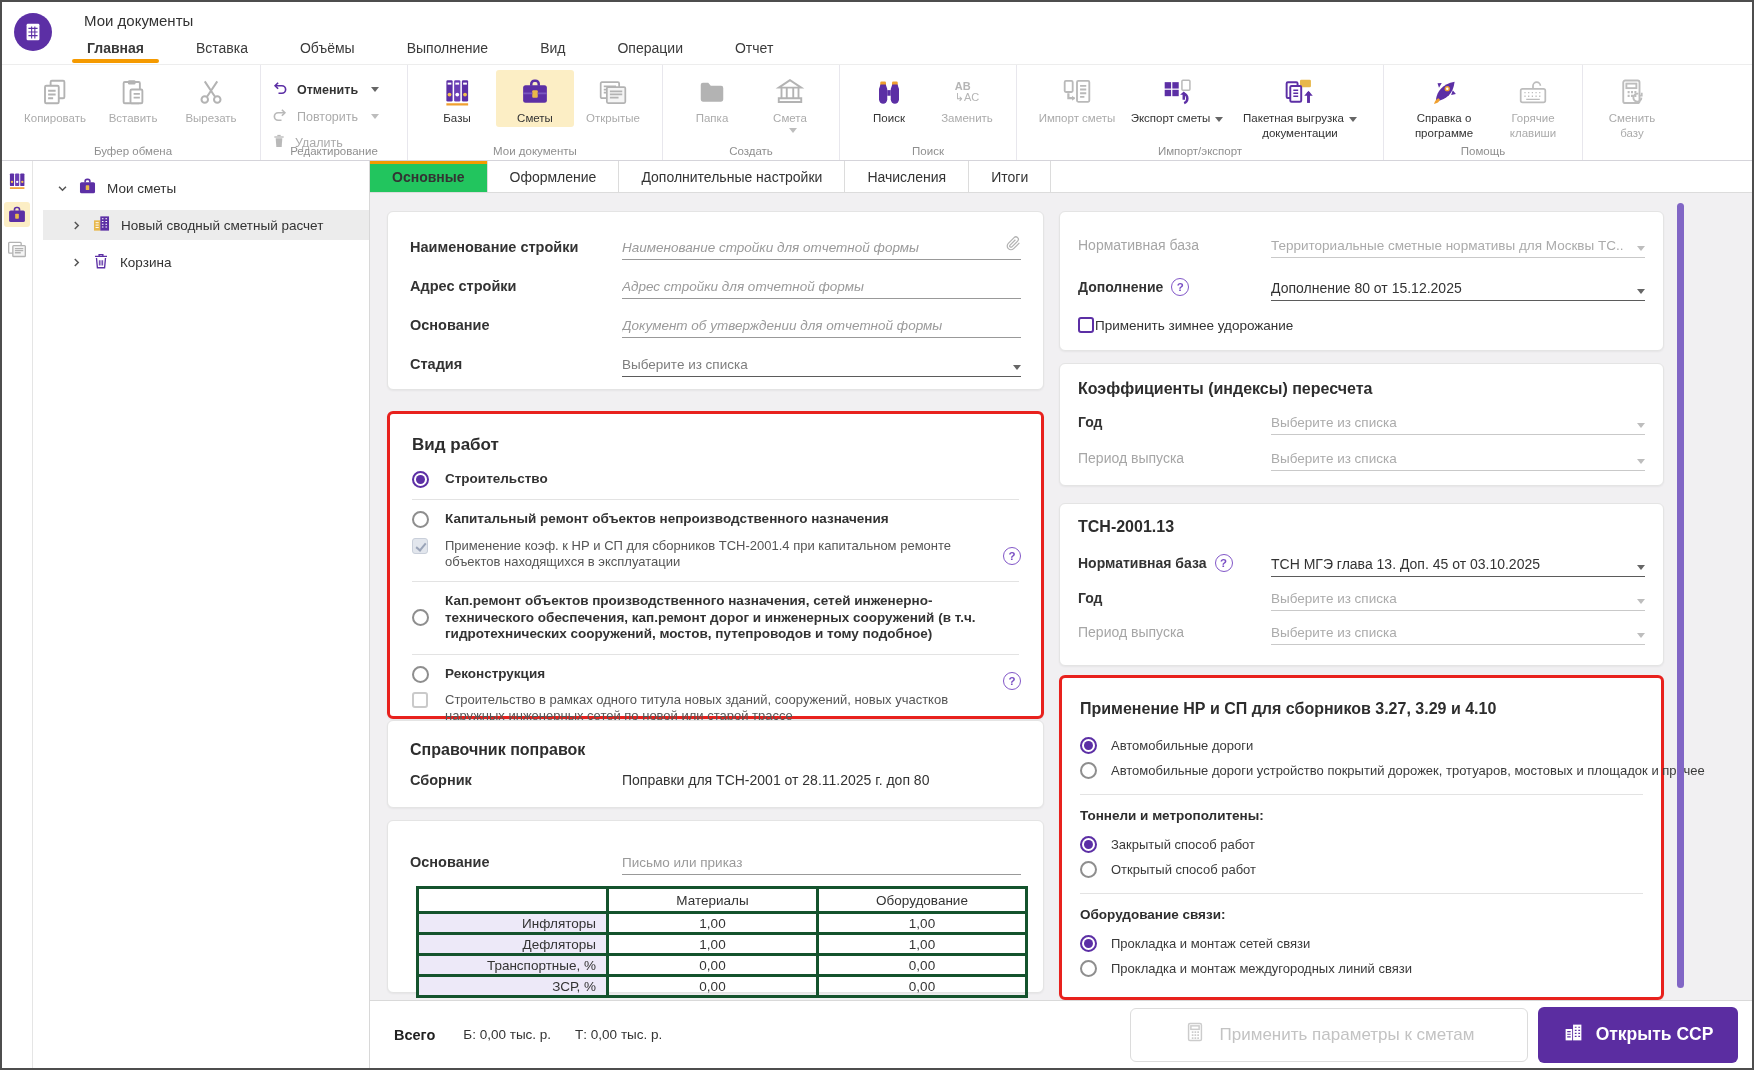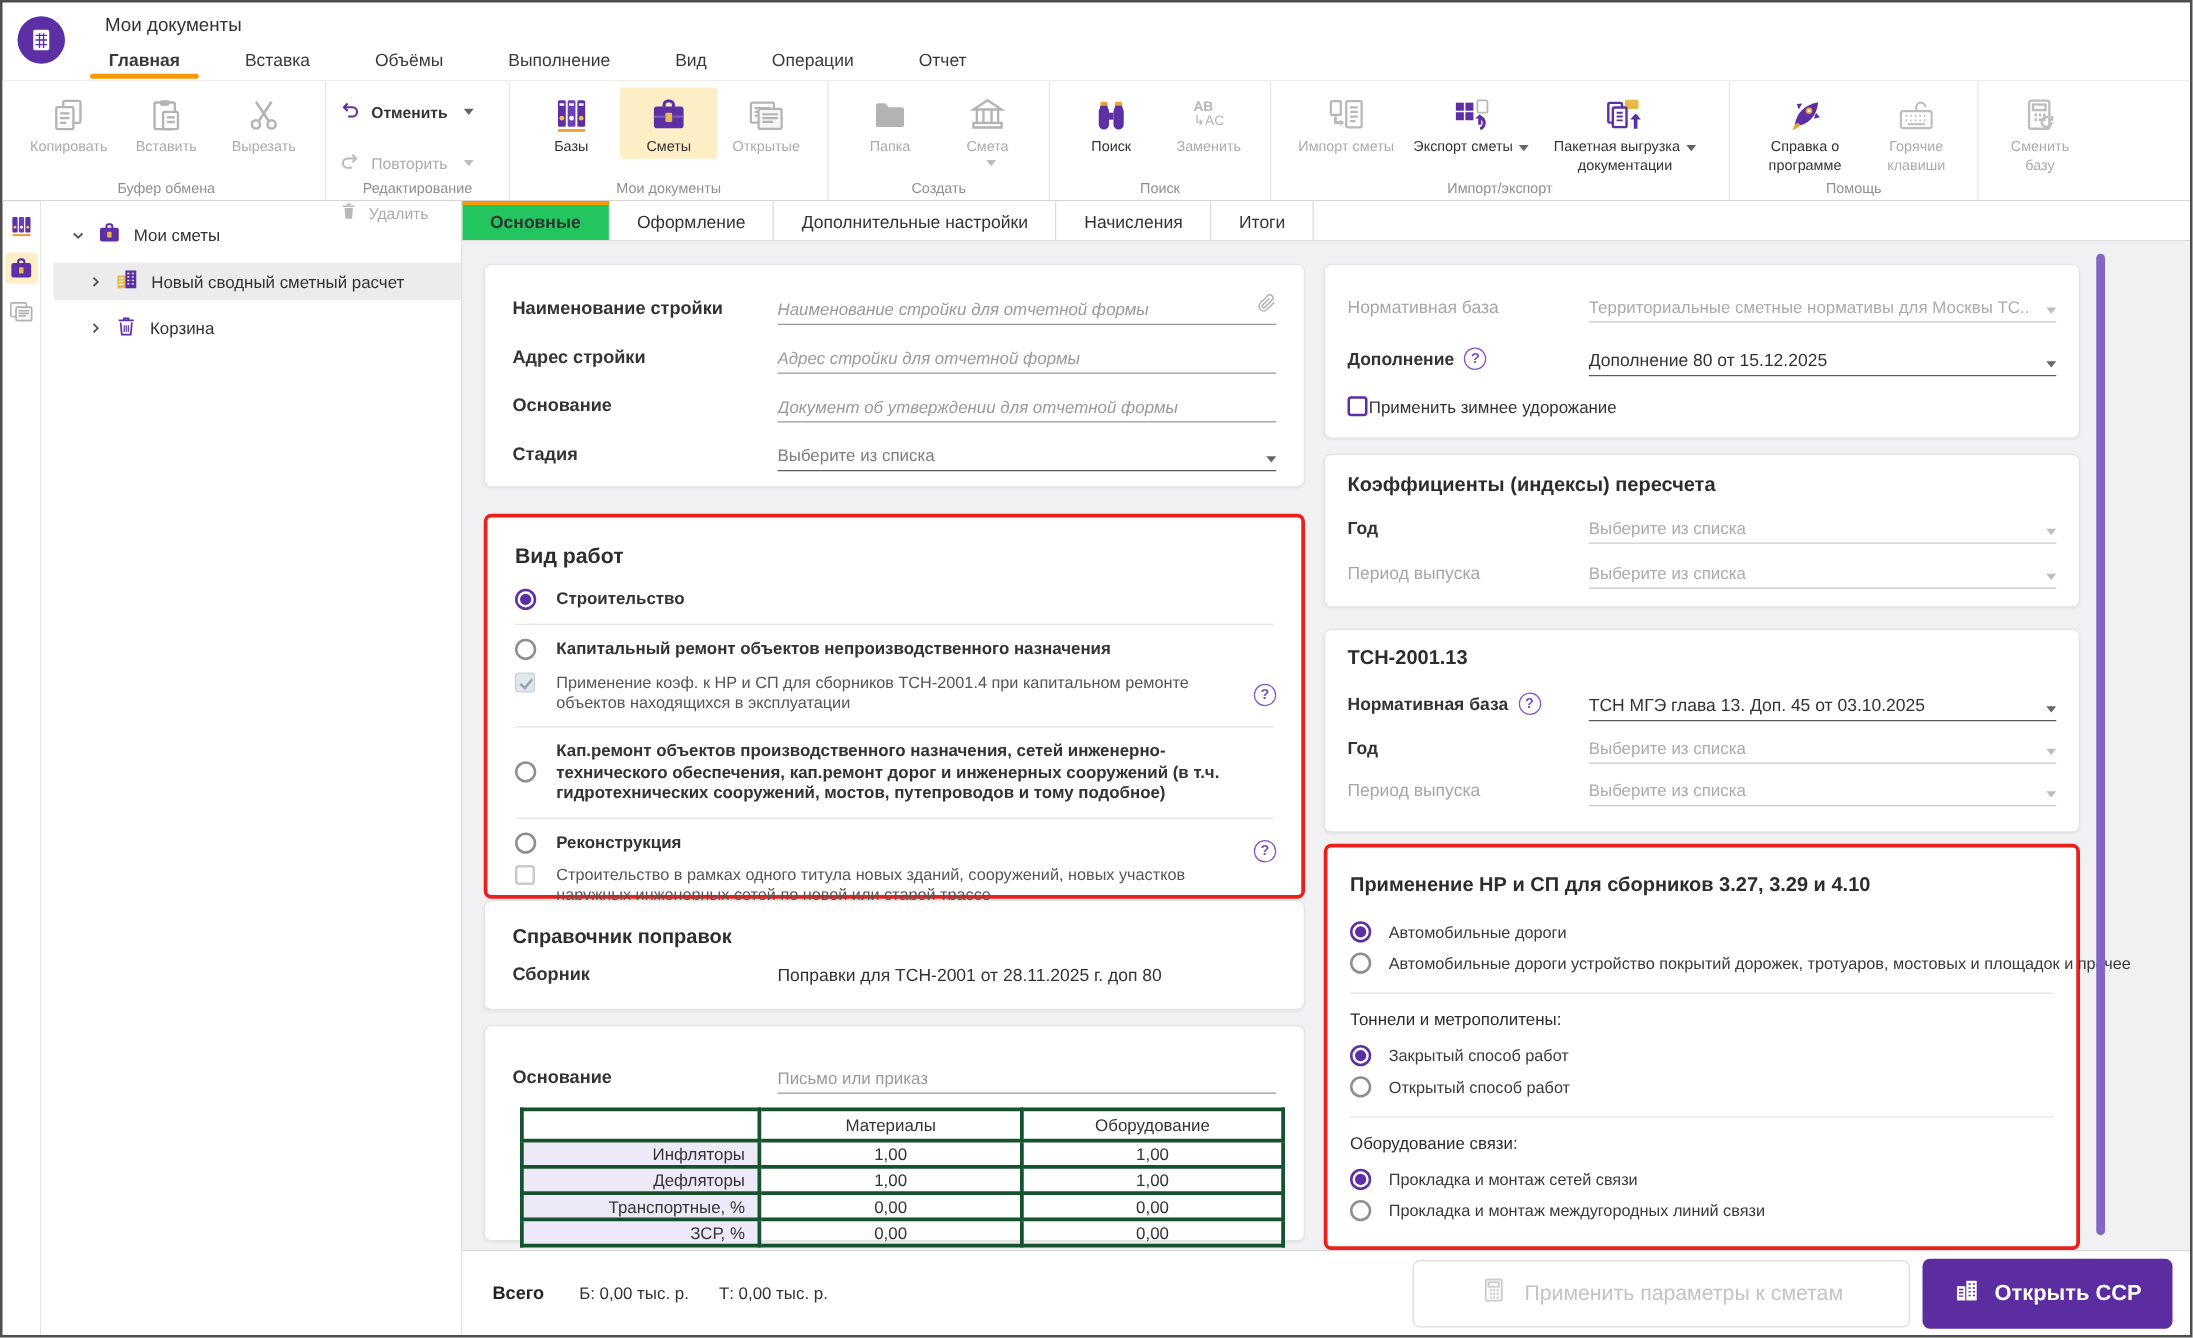--- a/index.html
+++ b/index.html
@@ -24,21 +24,21 @@
   .rgroup{position:relative;display:flex;align-items:flex-start;justify-content:center;padding:5px 10px 18px}
   .rgroup + .rgroup{border-left:1px solid #E8E7ED}
   .rglabel{position:absolute;bottom:3px;left:0;right:0;text-align:center;font-size:11.5px;color:#8F8F8F;white-space:nowrap}
   .rbtn{display:flex;flex-direction:column;align-items:center;width:78px;padding:4px 2px 2px;border-radius:3px}
   .rbtn.w96{width:100px}
   .rbtn.w130{width:146px}
   .ric{height:36px;display:flex;align-items:center;justify-content:center}
   .rlabel{font-size:11.5px;line-height:13px;text-align:center;color:#333;margin-top:2px;white-space:nowrap}
   .rbtn.dis .rlabel{color:#ABABAB}
   .rbtn.activebg{background:#FCEEC5}
-  .editrows{display:flex;flex-direction:column;gap:20px;padding-top:9px;width:126px}
+  .editrows{display:flex;flex-direction:column;gap:6px;padding-top:9px;width:126px}
   .erow{display:flex;align-items:center;gap:8px;font-size:12.5px;color:#333;font-weight:bold}
   .erow.dis{color:#ABABAB;font-weight:normal}
   .car{width:0;height:0;border-left:4px solid transparent;border-right:4px solid transparent;border-top:5px solid #666;
        display:inline-block;margin-left:5px;flex:none}
   .car.dis{border-top-color:#BDBDBD}
   .replglyph{display:flex;flex-direction:column;align-items:flex-start;font-size:11px;font-weight:bold;color:#B5B5B5;line-height:11px}
   .replglyph .arr{font-weight:normal}
 
   
   .bodyrow{flex:1;display:flex;min-height:0}
@@ -109,21 +109,21 @@
        border:solid #9AA4B8;border-width:0 2px 2px 0;transform:rotate(40deg)}
   .chk.un{border:2px solid #CACACA;background:#fff}
   .chk.purple{border:2px solid #5C2FA5;background:#fff}
   .chkrow{display:flex;align-items:flex-start;gap:17px}
   .chklbl{font-size:13px;color:#555;line-height:16px}
   .divl{border-top:1px solid #E3E3E3;margin:11px 0}
   .q{width:18px;height:18px;border:1.5px solid #8257C8;border-radius:50%;color:#7A4FC4;font-size:11.5px;font-weight:bold;
      display:inline-flex;align-items:center;justify-content:center;flex:none;background:#fff}
   .q::after{content:"?"}
   .qabs{position:absolute;right:20px}
-  .subhead{font-size:13.5px;font-weight:normal;color:#2d2d2d}
+  .subhead{font-size:13.5px;font-weight:bold;color:#2d2d2d}
 
   
   table.infl{border-collapse:collapse;margin-top:11px;margin-left:6px;table-layout:fixed;width:609px}
   table.infl td,table.infl th{border:3px solid #14532d;font-size:13.5px;font-weight:normal;color:#333;overflow:hidden}
   table.infl th{height:25px;text-align:center;background:#fff}
   table.infl td{height:21px}
   td.trlabel{background:#EDE9F8;font-weight:bold;text-align:right;padding-right:10px}
   td.tval{text-align:center}
   col.c1{width:190px} col.c2{width:210px} col.c3{width:209px}
 

